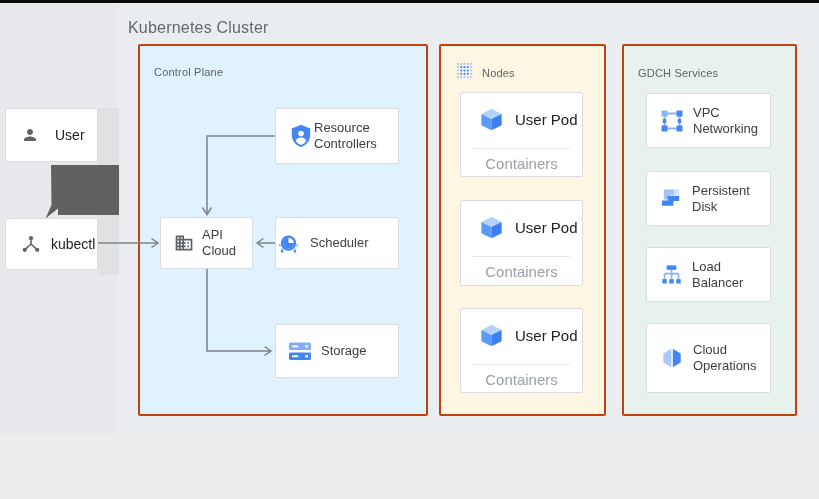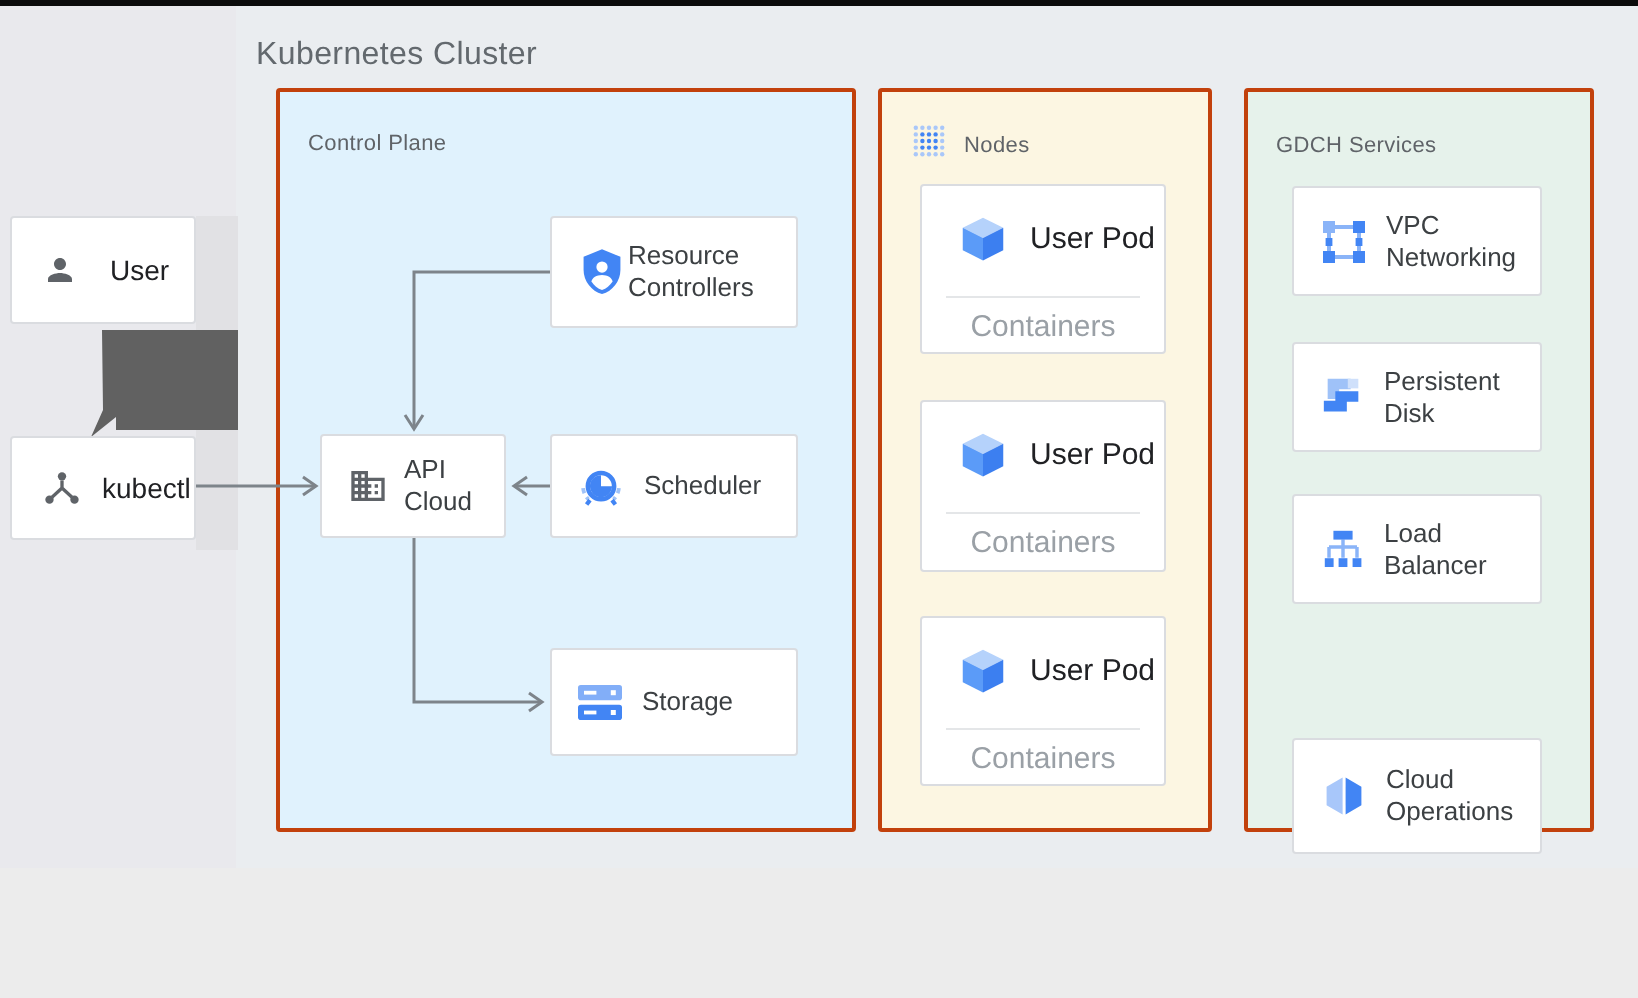--- a/index.html
+++ b/index.html
@@ -23,38 +23,38 @@
   .wbox{background:#fff;border:1px solid #dadce0;border-radius:2px;box-sizing:border-box;
         display:flex;align-items:center;}
   .actor-box{left:5px;width:93px;padding-left:15px;gap:10px;}
   .user-box{top:108px;height:54px;gap:16px;}
   .kubectl-box{top:218px;height:52px;}
   .actor-label{font-size:14px;color:#202124;}
 
   .cp-card{display:flex;align-items:center;}
   .rc-box{left:275px;top:108px;width:124px;height:56px;padding-left:12px;gap:0;}
   .api-box{left:160px;top:217px;width:93px;height:52px;padding-left:13px;gap:8px;}
-  .sched-box{left:275px;top:217px;width:124px;height:52px;padding-left:12px;gap:9px;}
+  .sched-box{left:275px;top:217px;width:124px;height:52px;gap:9px;}
   .storage-box{left:275px;top:324px;width:124px;height:54px;padding-left:12px;gap:9px;}
   .card-title{font-size:13px;line-height:16px;color:#3c4043;}
 
   .pod-card{left:460px;width:123px;display:block;}
   .pod-1{top:92px;height:85px;}
   .pod-2{top:200px;height:86px;}
   .pod-3{top:308px;height:85px;}
   .pod-head{position:absolute;left:17px;top:13px;display:flex;align-items:center;gap:10px;}
   .pod-title{font-size:15px;color:#202124;}
   .pod-divider{position:absolute;left:12px;right:12px;top:55px;height:1px;background:#e4e6e8;}
   .pod-sub{position:absolute;left:0;right:0;top:62px;text-align:center;font-size:15px;color:#9aa0a6;}
 
   .gdch-card{left:646px;width:125px;padding-left:13px;gap:9px;}
   .gdch-1{top:93px;height:55px;}
   .gdch-2{top:171px;height:55px;}
   .gdch-3{top:247px;height:55px;}
-  .gdch-4{top:323px;height:58px;margin-top:46px;}
+  .gdch-4{top:323px;height:70px;}
 
   .overlay-svg{left:0;top:0;width:819px;height:499px;pointer-events:none;}
   .icon{flex:0 0 auto;display:block;}
 </style>
 </head>
 <body>
 
 <div id="canvas">
 
   <div class="abs top-bar"></div>

